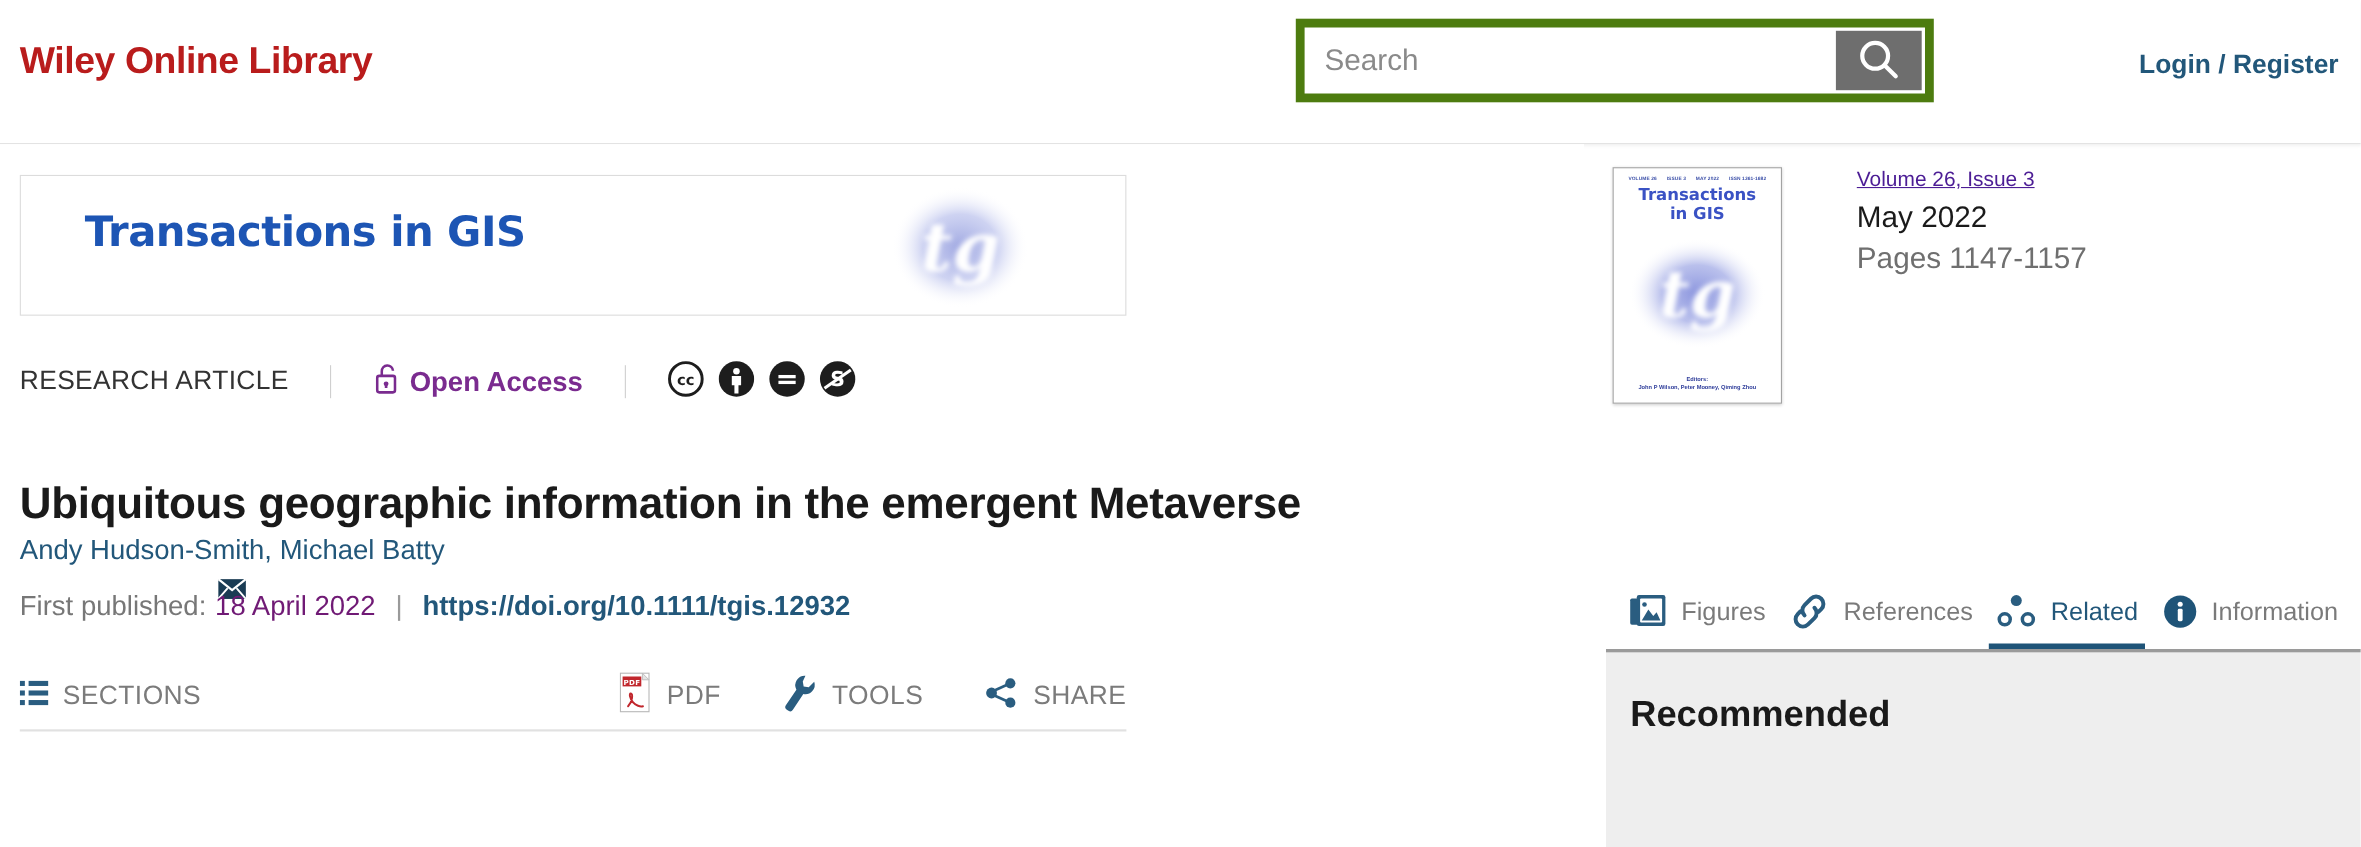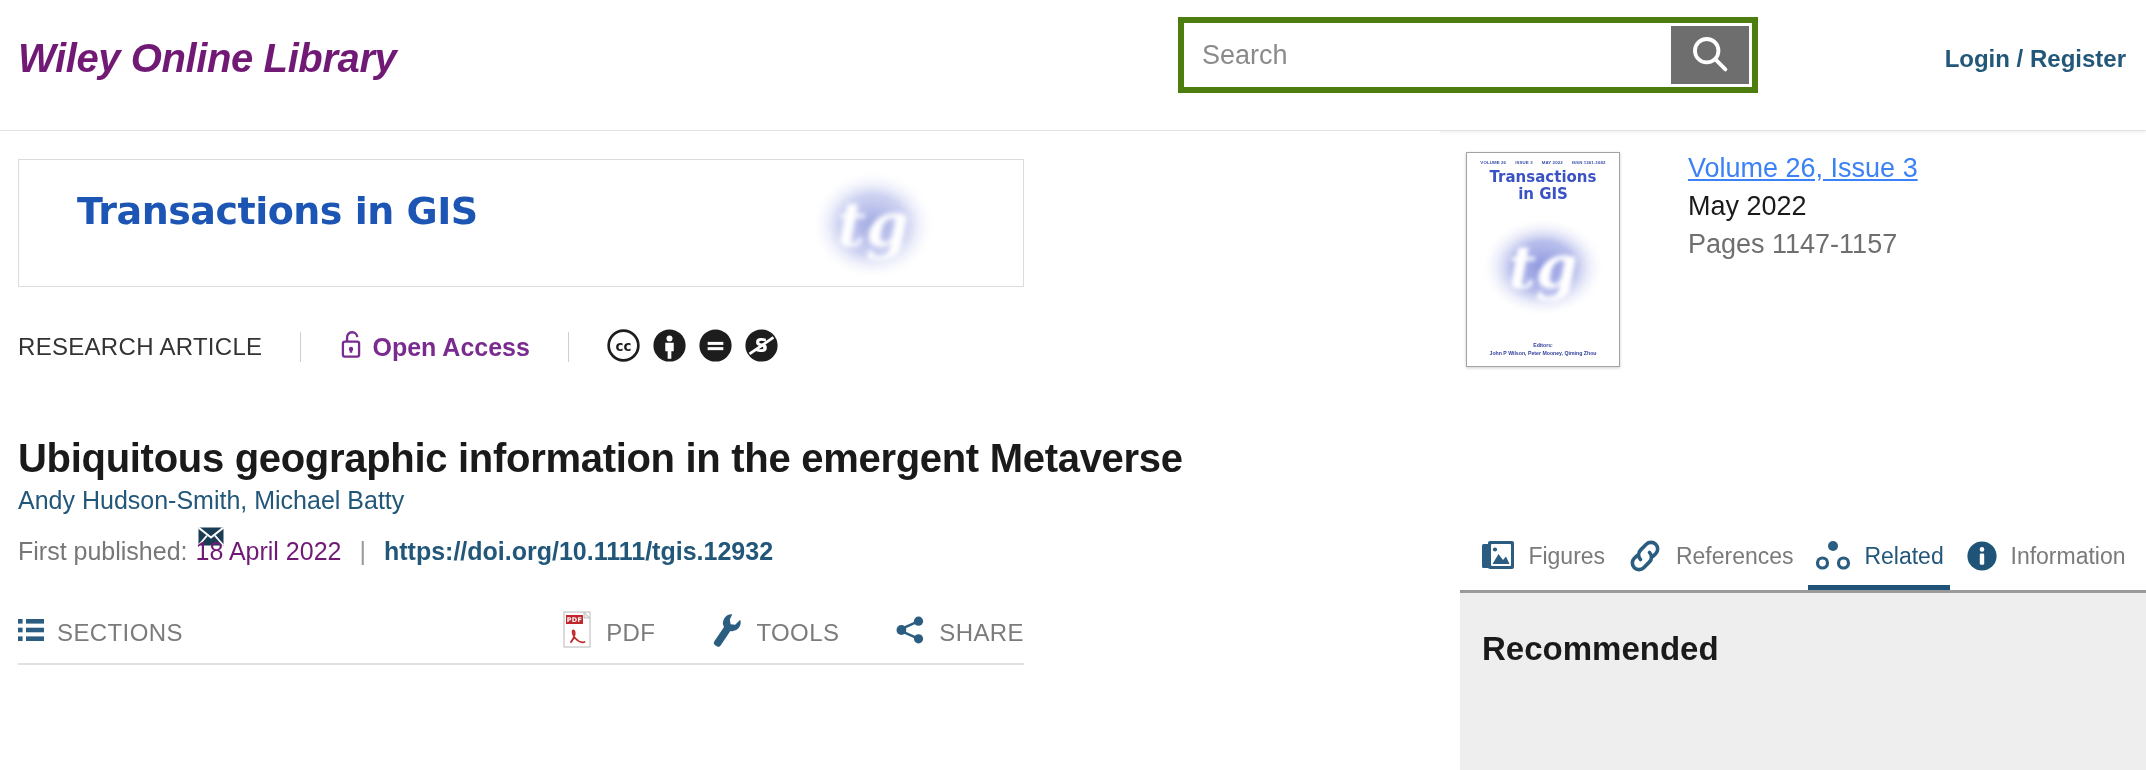--- a/index.html
+++ b/index.html
@@ -15,30 +15,29 @@
   
   .site-header {
     position: absolute; top: 0; left: 0;
     width: 2146px; height: 131px;
     background: #ffffff;
     border-bottom: 1px solid #e3e3e3;
     box-shadow: 0 2px 3px rgba(0,0,0,0.055);
   }
   .brand {
     position: absolute; left: 18px; top: 36px;
-    font-size: 40px; font-weight: bold;
+    font-size: 34px; font-weight: bold;
     letter-spacing: -0.4px;
-    color: #701a75;
+    color: #b91c1c;
     white-space: nowrap;
-    font-style: italic;
   }
   .search-wrap {
     position: absolute; left: 1178px; top: 17px;
     width: 580px; height: 76px;
-    border: 6px solid #4d7c0f;
+    border: 8px solid #4d7c0f;
     background: #ffffff;
     display: flex; align-items: stretch;
   }
   .search-input {
     flex: 1 1 auto;
     border: 0; outline: 0;
     background: transparent;
     padding: 0 18px;
     font-family: "Liberation Sans", sans-serif;
     font-size: 27px;
@@ -188,21 +187,21 @@
     position: absolute; bottom: 9px; left: 0; right: 0;
     text-align: center;
     font-size: 5.2px; color: #32409c; line-height: 1.55; font-weight: bold;
   }
 
   .issue-info {
     position: absolute; left: 228px; top: 22px;
     width: 440px;
   }
   .issue-link {
-    font-size: 27px; color: #3b82f6;
+    font-size: 19px; color: #4c1d95;
     text-decoration: underline; cursor: pointer;
     display: block; white-space: nowrap;
   }
   .issue-date { font-size: 27px; color: #1a1a1a; margin-top: 7px; }
   .issue-pages { font-size: 27px; color: #6f6f6f; margin-top: 7px; }
 
   .tabs {
     position: absolute; left: 0; top: 363px;
     width: 686px; height: 98px;
     display: flex; align-items: flex-end; justify-content: space-around;

